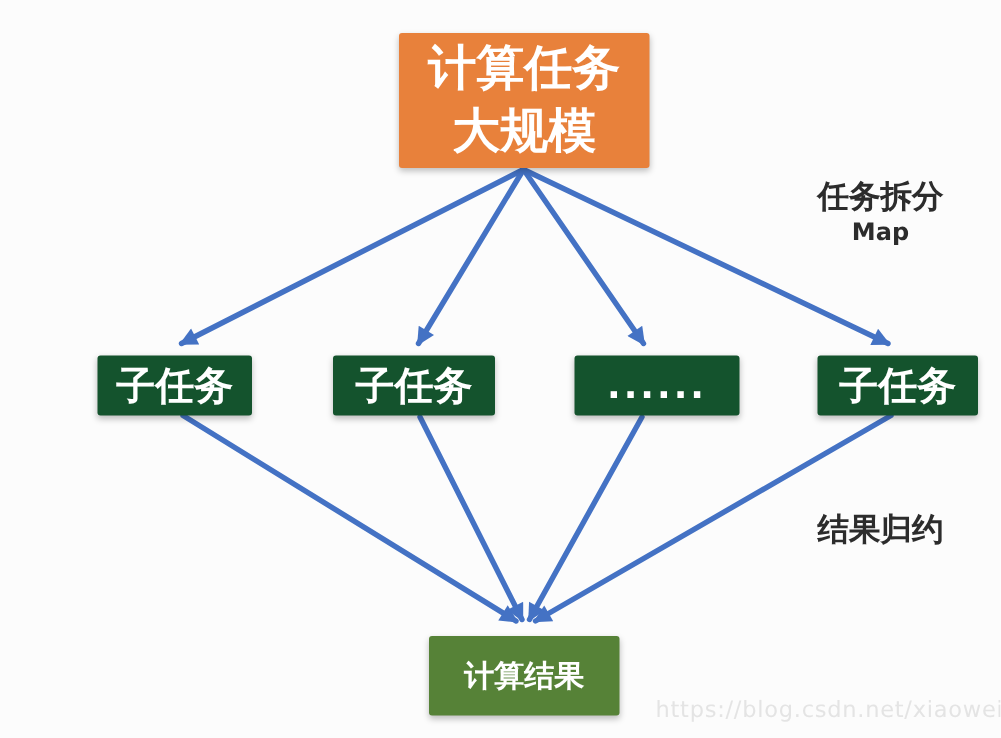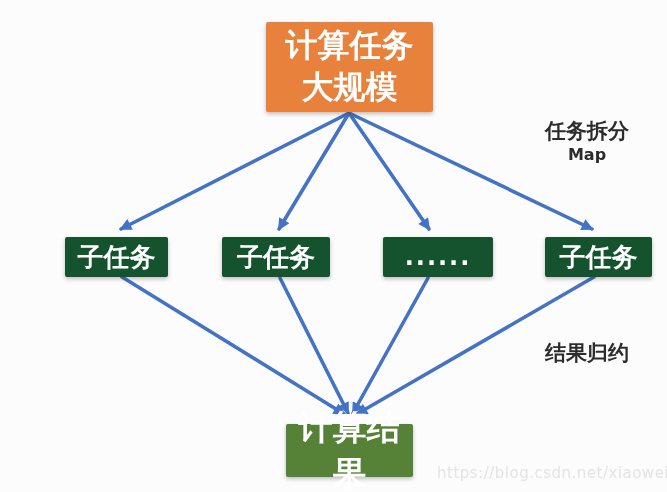--- a/index.html
+++ b/index.html
@@ -25,21 +25,21 @@
     flex-direction:column;
     font-size:32px; line-height:1.3;
   }
   .subtask { top:237px; height:40px; background:#14532d; font-size:26px; }
   .s1 { left:65px;  width:103px; }
   .s2 { left:222px; width:108px; }
   .s3 { left:383px; width:110px; letter-spacing:2px; font-size:24px; }
   .s4 { left:545px; width:107px; }
   .result {
     left:286px; top:424px; width:127px; height:53px;
-    background:#568237; font-size:34px;
+    background:#568237; font-size:20px;
   }
   .annotation {
     position:absolute; width:130px; text-align:center;
     color:#2C2C2C; font-weight:bold;
   }
   .annotation .zh { font-size:21px; line-height:1.35; }
   .annotation .en { font-size:16px; line-height:1.3; }
   .map-anno    { left:522px; top:117px; }
   .reduce-anno { left:522px; top:339px; }
   .watermark {

